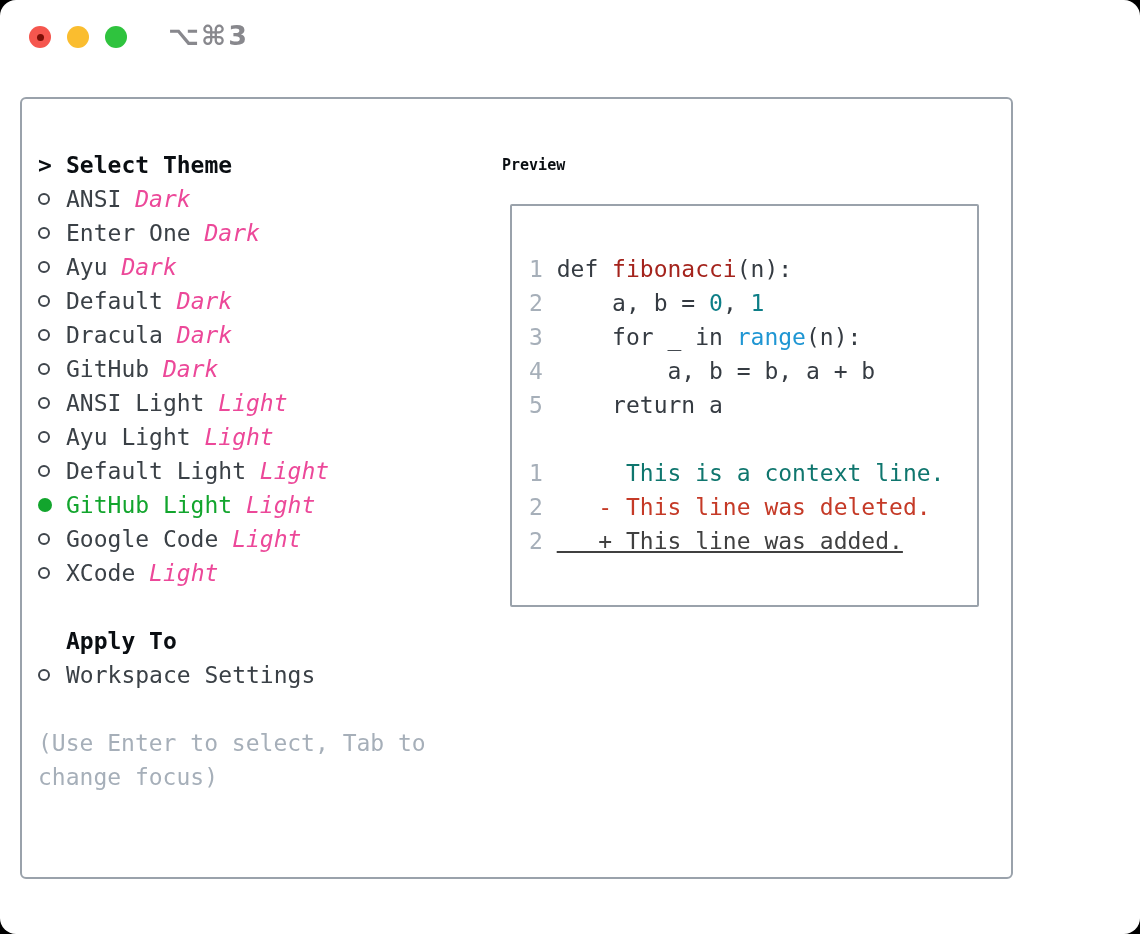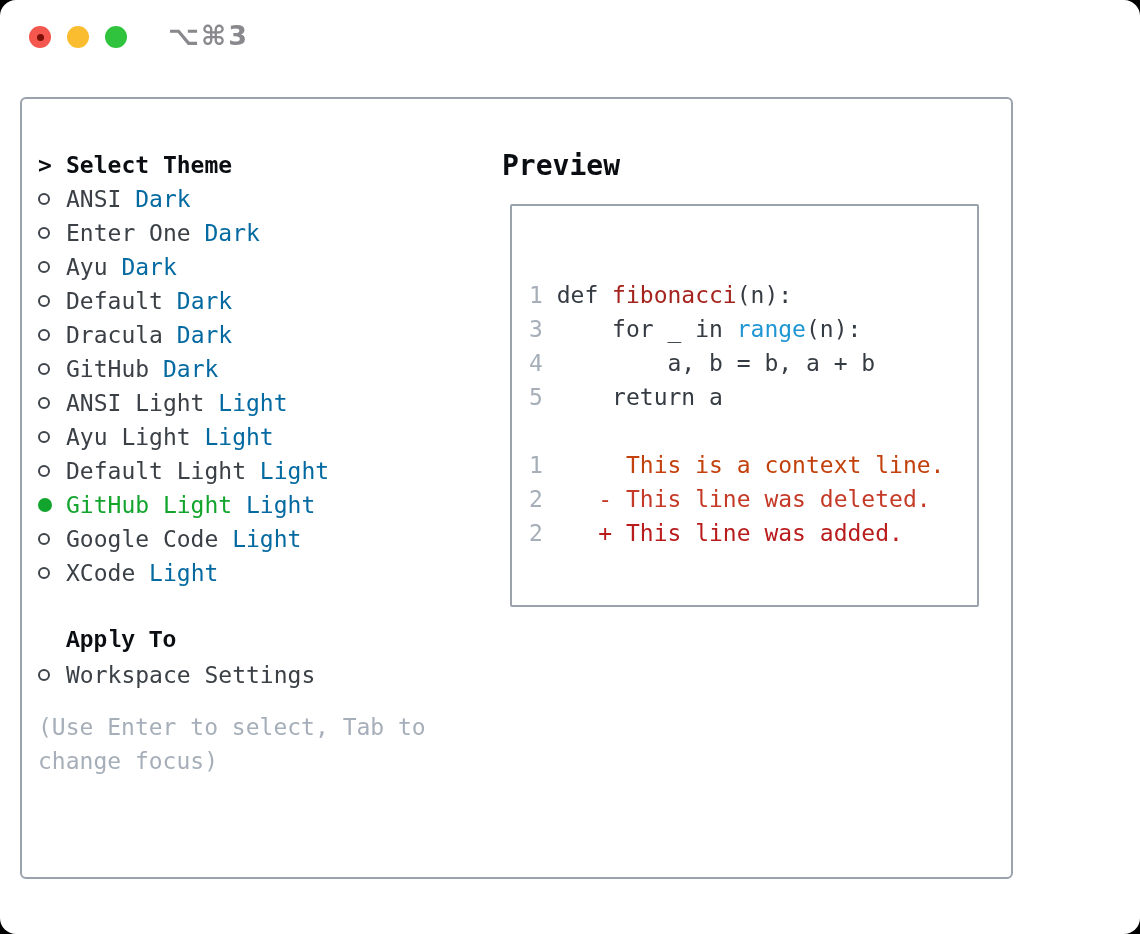--- a/index.html
+++ b/index.html
@@ -40,49 +40,49 @@
   .row{height:34px;display:flex;align-items:center;font-size:23px;color:#3a4046;}
   .marker{width:28px;flex:0 0 28px;display:flex;align-items:center;}
   .hdr{font-weight:700;color:#0a0e12;}
   .hdr .marker{font-weight:700;color:#0a0e12;}
   .radio{
     width:12px;height:12px;border-radius:50%;
     border:2px solid #3f454c;box-sizing:border-box;
   }
   .radio.sel{width:14px;height:14px;border:none;background:#12a52d;}
   .row.selected .t-label{color:#12a52d;}
-  .v-label{color:#0369a1;}
-  .gap{margin-top:34px;font-family:Liberation Mono, monospace;}
+  .v-label{color:#ec4899;font-style:italic;}
+  .gap{margin-top:34px;}
   .help{
-    margin-top:18px;width:452px;
+    margin-top:34px;width:452px;
     font-size:23px;line-height:34px;color:#a6afb9;
   }
   
   .preview-hdr{
     position:absolute;left:480px;top:49px;height:34px;
     display:flex;align-items:center;
-    font-size:28px;font-weight:700;color:#0a0e12;
+    font-size:15px;font-weight:700;color:#0a0e12;
   }
   .preview-box{
     position:absolute;left:488px;top:105px;
     width:469px;height:403px;
     border:2px solid #9aa2ab;border-radius:2px;
     box-sizing:border-box;
-    padding:72px 0 0 17px;
+    padding:46px 0 0 17px;
     overflow:hidden;
   }
   .pline{height:34px;line-height:34px;font-size:23px;white-space:pre;}
   .ln{color:#a6afb9;}
   .tok-plain{color:#353b42;}
   .tok-func{color:#a4231c;}
   .tok-num{color:#0d7e87;}
   .tok-builtin{color:#1f96d3;text-align:center;}
-  .tok-context{color:#c2410c;}
+  .tok-context{color:#0f766e;}
   .tok-deleted{color:#c53a27;margin-top:20px;}
-  .tok-added{color:#b91c1c;}
+  .tok-added{color:#404040;text-decoration:underline;}
 </style>
 </head>
 <body>
 
 <div class="window">
 
   <div class="titlebar">
     <div class="traffic">
       <div class="light red">
           <div class="dot"></div>
@@ -201,20 +201,21 @@
         </div>
 
       <div class="help">(Use Enter to select, Tab to change focus)</div>
     </div>
 
     <div class="preview-hdr">Preview</div>
 
     <div class="preview-box">
       <div id="preview-code">
           <div class="pline"><span class="ln">1 </span><span class="tok-plain">def </span><span class="tok-func">fibonacci</span><span class="tok-plain">(n):</span></div>
+          <div class="pline"><span class="ln">2 </span><span class="tok-plain">    a, b = </span><span class="tok-num">0</span><span class="tok-plain">, </span><span class="tok-num">1</span></div>
           <div class="pline"><span class="ln">3 </span><span class="tok-plain">    for _ in </span><span class="tok-builtin">range</span><span class="tok-plain">(n):</span></div>
           <div class="pline"><span class="ln">4 </span><span class="tok-plain">        a, b = b, a + b</span></div>
           <div class="pline"><span class="ln">5 </span><span class="tok-plain">    return a</span></div>
           <div class="pline"><span class="ln"> </span></div>
           <div class="pline"><span class="ln">1 </span><span class="tok-context">     This is a context line.</span></div>
           <div class="pline"><span class="ln">2 </span><span class="tok-deleted">   - This line was deleted.</span></div>
           <div class="pline"><span class="ln">2 </span><span class="tok-added">   + This line was added.</span></div>
         </div>
     </div>
 

